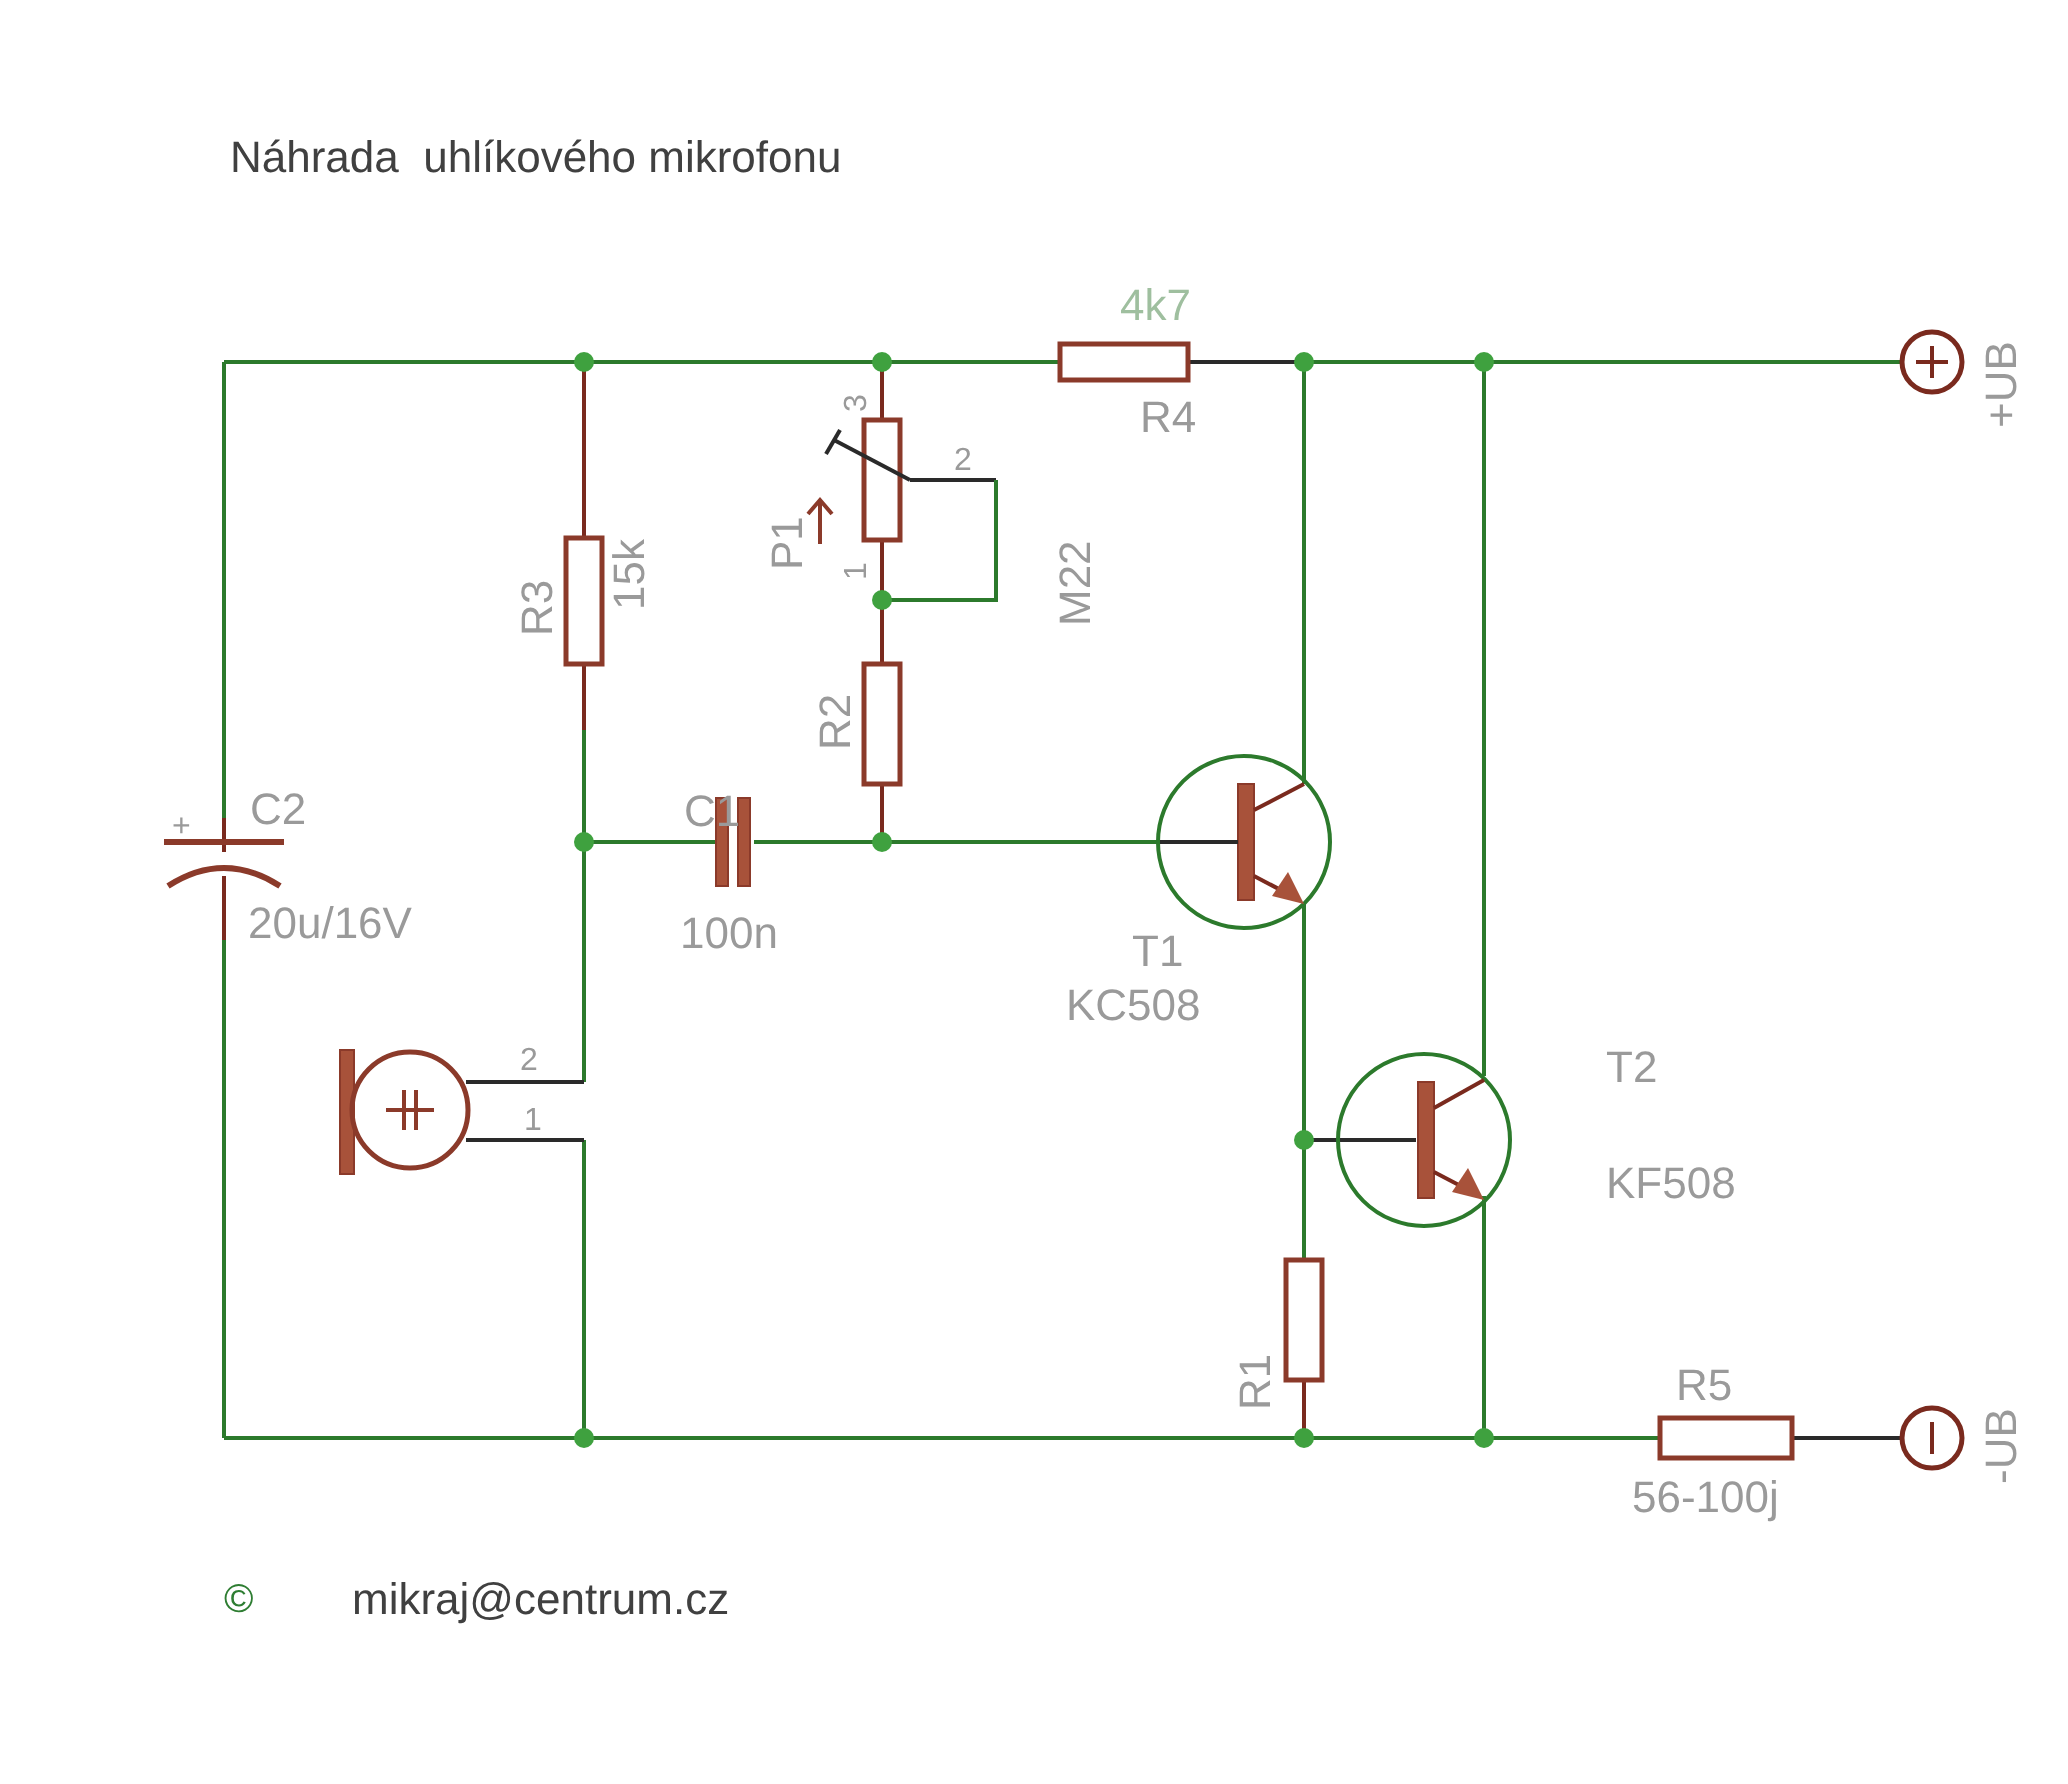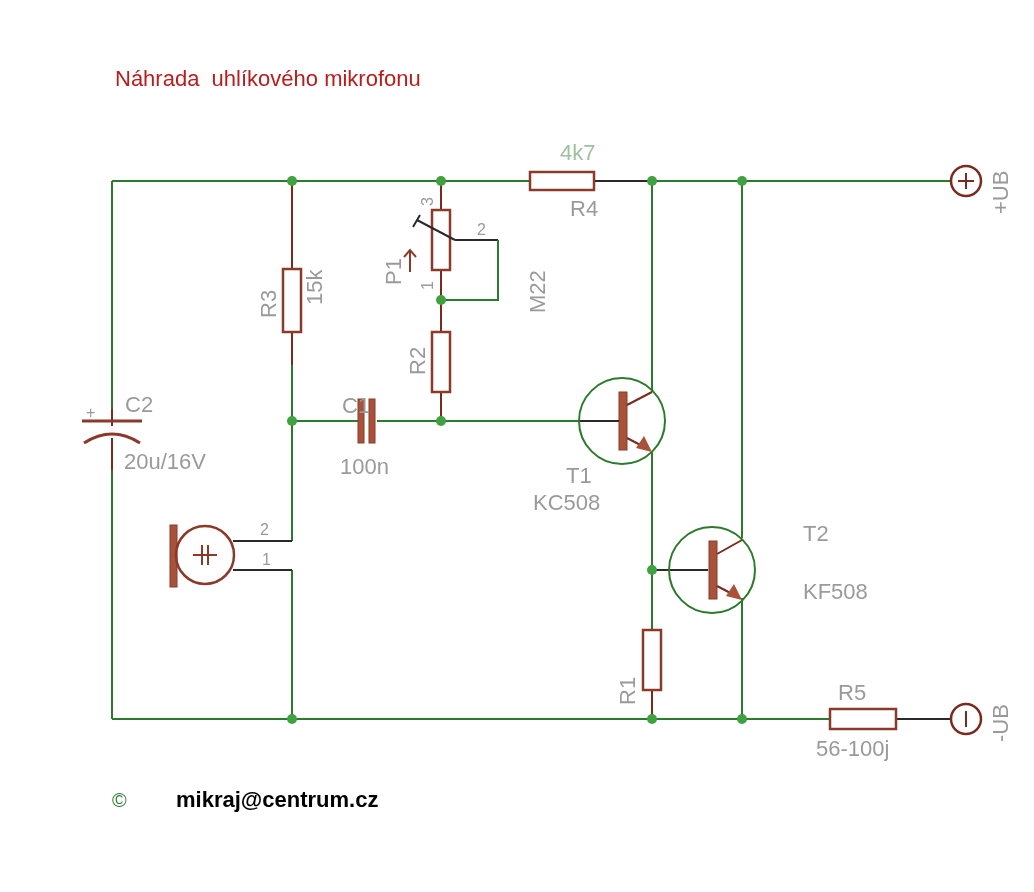--- a/index.html
+++ b/index.html
@@ -1,19 +1,19 @@
 <!DOCTYPE html>
 <html><head>
 <meta charset="utf-8">
 <style>
   html, body { margin: 0; padding: 0; background: #ffffff; }
   body { width: 1034px; height: 892px; position: relative; overflow: hidden; font-family: "Liberation Sans", sans-serif; }
-  .title { position: absolute; left: 115px; top: 66px; font-size: 22px; color: #b91c1c; white-space: pre; }
+  .title { position: absolute; left: 115px; top: 66px; font-size: 22px; color: #404040; white-space: pre; }
   .footer-c { position: absolute; left: 112px; top: 789px; font-size: 20px; color: #2e7d32; }
-  .footer-mail { position: absolute; left: 176px; top: 787px; font-size: 22px; color: #000000; font-weight: bold; }
+  .footer-mail { position: absolute; left: 176px; top: 787px; font-size: 22px; color: #404040; }
   svg { position: absolute; left: 0; top: 0; }
   .wire { stroke: #2c7a2c; stroke-width: 2; fill: none; }
   .wire-r { stroke: #7a2a1e; stroke-width: 2; fill: none; }
   .wire-k { stroke: #2a2a2a; stroke-width: 2; fill: none; }
   .comp { stroke: #8b3a2a; stroke-width: 2.5; fill: #ffffff; }
   .comp-fill { fill: #a8523a; stroke: #8b3a2a; stroke-width: 1; }
   .circ-g { stroke: #2c7a2c; stroke-width: 2; fill: none; }
   .node { fill: #3fa13f; }
   .lbl { fill: #9a9a9a; font-family: "Liberation Sans", sans-serif; font-size: 22px; }
   .lbl-s { fill: #9a9a9a; font-family: "Liberation Sans", sans-serif; font-size: 16px; }

